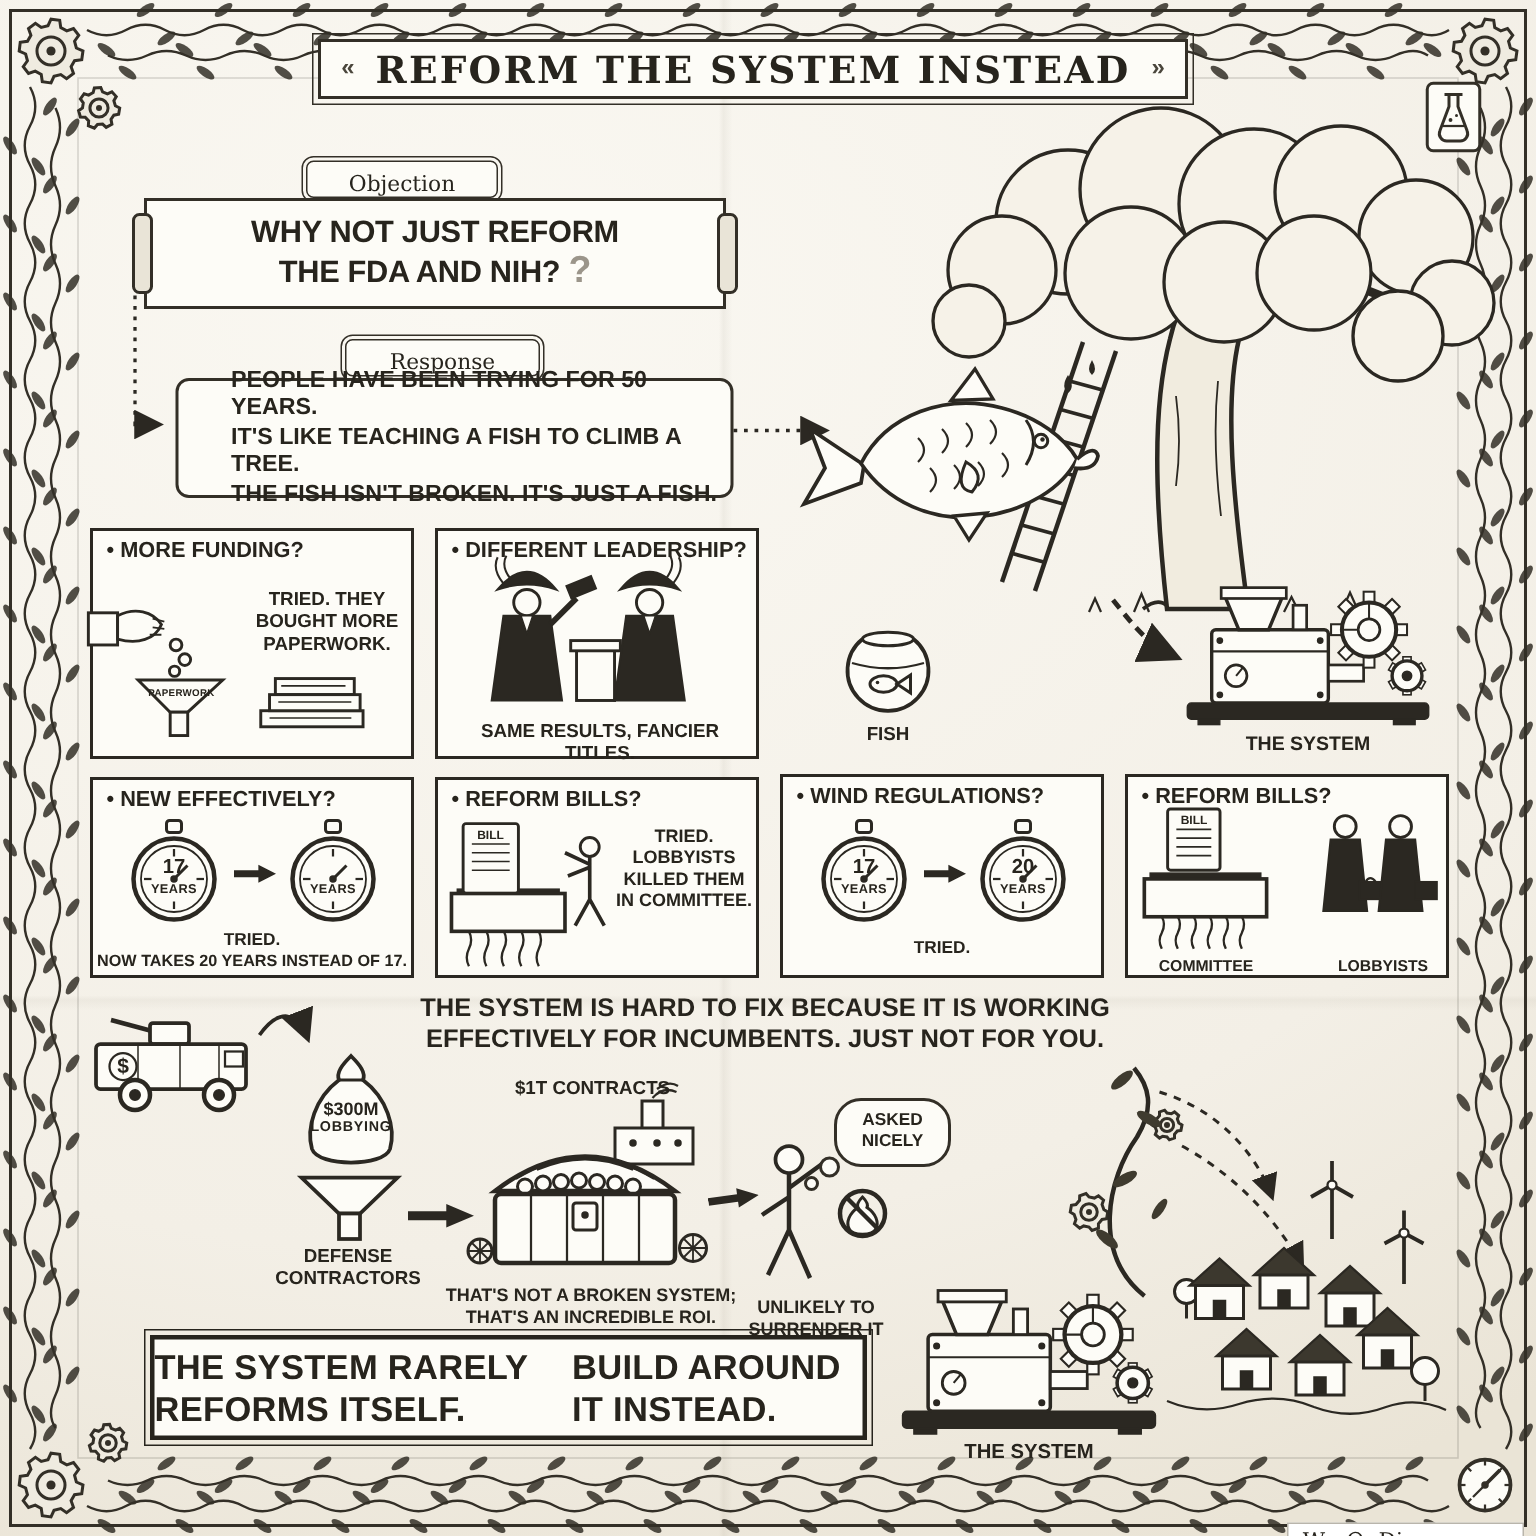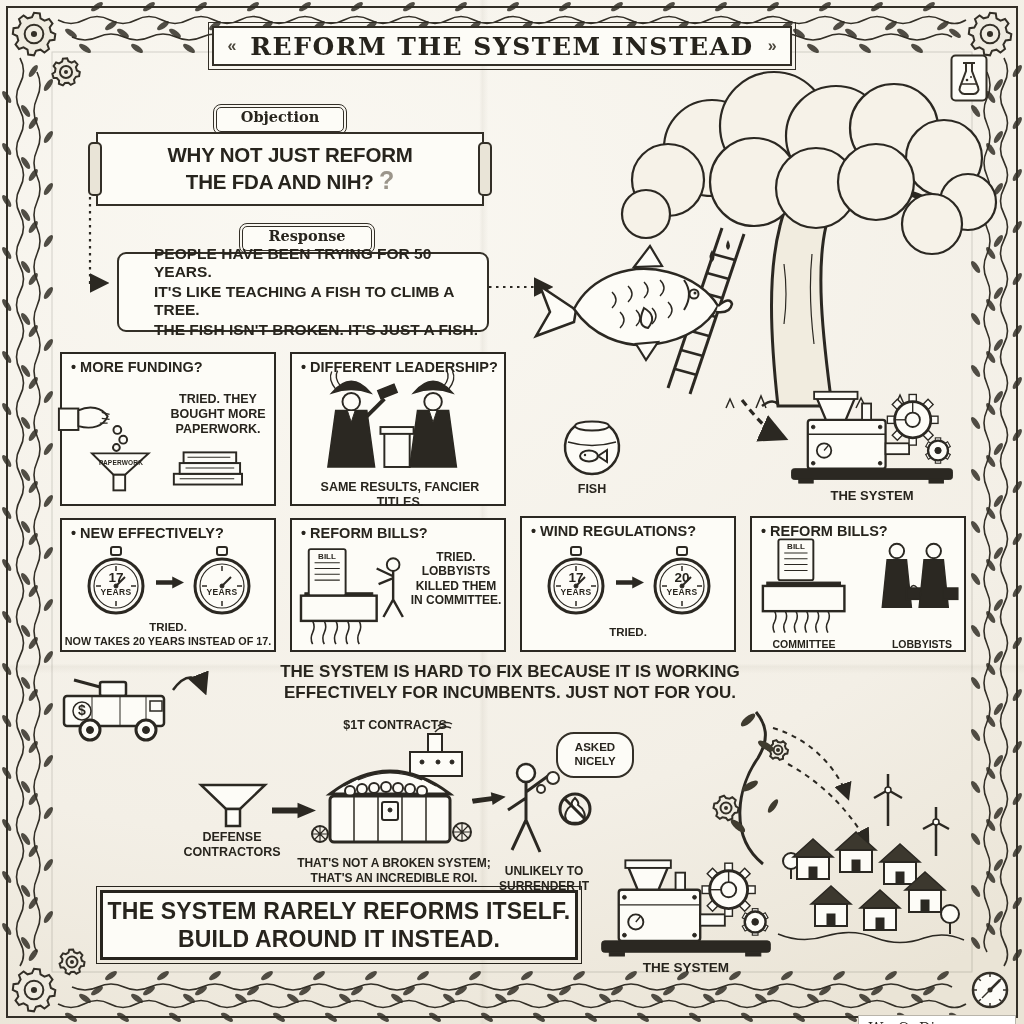--- a/index.html
+++ b/index.html
@@ -20,22 +20,22 @@
   .c { position:absolute; z-index:3; }
   svg.art { position:absolute; overflow:visible; z-index:3; }
 
   .banner { left:212px; top:26px; width:580px; height:40px; background:#fdfcf7;
     border:2.5px solid #332f27; outline:1.5px solid #332f27; outline-offset:3px;
     display:flex; align-items:center; justify-content:center; gap:14px; z-index:4; }
   .banner .t { font-family:"DejaVu Serif", serif; font-weight:700; font-size:25px; letter-spacing:1.5px; white-space:nowrap; }
   .banner .fl { font-size:16px; color:#4a463c; font-weight:700; }
 
   .pill { background:#fdfcf7; border:1.5px solid #332f27; outline:1.5px solid #332f27; outline-offset:2.5px;
-    border-radius:5px; display:flex; align-items:flex-start; justify-content:center;
-    font-family:"DejaVu Serif", serif; font-weight:700; font-size:14.5px;margin-left:12px; }
+    border-radius:5px; display:flex; align-items:flex-end; justify-content:center;
+    font-family:"DejaVu Serif", serif; font-weight:400; font-size:14.5px; }
 
   .scrollbox { background:#fdfcf7; border:2px solid #332f27; display:flex; flex-direction:column;
     align-items:center; justify-content:center; }
   .scrollbox::before,.scrollbox::after { content:""; position:absolute; top:8px; bottom:8px; width:10px;
     border:2px solid #332f27; background:#e9e4d7; border-radius:5px; }
   .scrollbox::before { left:-10px; } .scrollbox::after { right:-10px; }
   .obj-line { font-weight:700; font-size:20.5px; line-height:1.15; text-align:center; letter-spacing:-.2px; }
   .q2 { color:#9b958a; font-size:25px; font-weight:700; }
 
   .respbox { background:#fdfcf7; border:2.5px solid #332f27; border-radius:9px; display:flex; flex-direction:column;
@@ -55,21 +55,21 @@
   .wu { position:absolute; top:57%; left:0; right:0; text-align:center; font-weight:700; font-size:8.5px; letter-spacing:.3px; }
 
   .bubble { background:#fdfcf7; border:2px solid #332f27; border-radius:18px; display:flex; flex-direction:column;
     align-items:center; justify-content:center; font-weight:700; font-size:11.5px; line-height:1.18; }
   .bubble::before { content:""; position:absolute; left:-12px; bottom:-9px; width:10px; height:10px; border-radius:50%;
     background:#fdfcf7; border:2px solid #332f27; }
   .bubble::after { content:""; position:absolute; left:-22px; bottom:-18px; width:6px; height:6px; border-radius:50%;
     background:#fdfcf7; border:2px solid #332f27; }
 
   .conclusion { background:#fdfcf7; border:3.5px solid #27241d; outline:1.5px solid #27241d; outline-offset:3px;
-    display:flex; flex-direction:column; align-items:center; justify-content:center;
+    display:flex; flex-direction:row; align-items:center; justify-content:center;
     font-weight:700; font-size:23px; line-height:1.22; letter-spacing:.2px; }
 
   .watermark { background:#fff; border:1px solid #b9b5ab; display:flex; align-items:center; justify-content:center;
     font-family:"DejaVu Serif", serif; font-size:14.5px; z-index:6;margin-top:23px; }
 </style>
 </head>
 <body>
 
 <div class="page">
 
@@ -725,20 +725,28 @@
         <circle cx="24" cy="43" r="9" stroke-width="1.5"></circle>
         <circle cx="32" cy="62" r="10" stroke-width="3"></circle>
         <circle cx="88" cy="62" r="10" stroke-width="3"></circle>
         <circle cx="32" cy="62" r="3.5" fill="#2b2822"></circle>
         <circle cx="88" cy="62" r="3.5" fill="#2b2822"></circle>
       </g>
     </svg>
     <span class="lab" style="left:15px;top:34px;width:18px;font-size:14px">$</span>
   </div>
 
+  <div class="c" style="left:196px;top:696px;width:76px;height:86px">
+    <svg style="position:absolute;inset:0;overflow:visible" viewBox="0 0 76 86">
+      <path d="M38,8 C32,14 28,19 30,24 C14,36 8,56 12,70 C16,82 60,82 64,70 C68,56 62,36 46,24 C48,19 44,14 38,8 Z" fill="#fdfcf7" stroke="#2b2822" stroke-width="2.5"></path>
+      <path d="M30,24 L46,24" stroke="#2b2822" stroke-width="2"></path>
+    </svg>
+    <span class="lab" style="left:0;right:0;top:36px;font-size:12px">$300M</span>
+    <span class="lab" style="left:0;right:0;top:50px;font-size:9.5px;letter-spacing:.5px">LOBBYING</span>
+  </div>
 
   <svg class="art" style="left:198px;top:782px;width:70px;height:46px" viewBox="0 0 70 46">
     <polygon points="3,3 67,3 42,27 28,27" fill="#fdfcf7" stroke="#2b2822" stroke-width="2.5"></polygon>
     <rect x="28" y="27" width="14" height="17" fill="#fdfcf7" stroke="#2b2822" stroke-width="2.5"></rect>
   </svg>
   <div class="c lab" style="left:152px;top:830px;width:160px;font-size:12.5px;line-height:1.2">
     <div>DEFENSE</div>
     <div>CONTRACTORS</div>
   </div>
 

